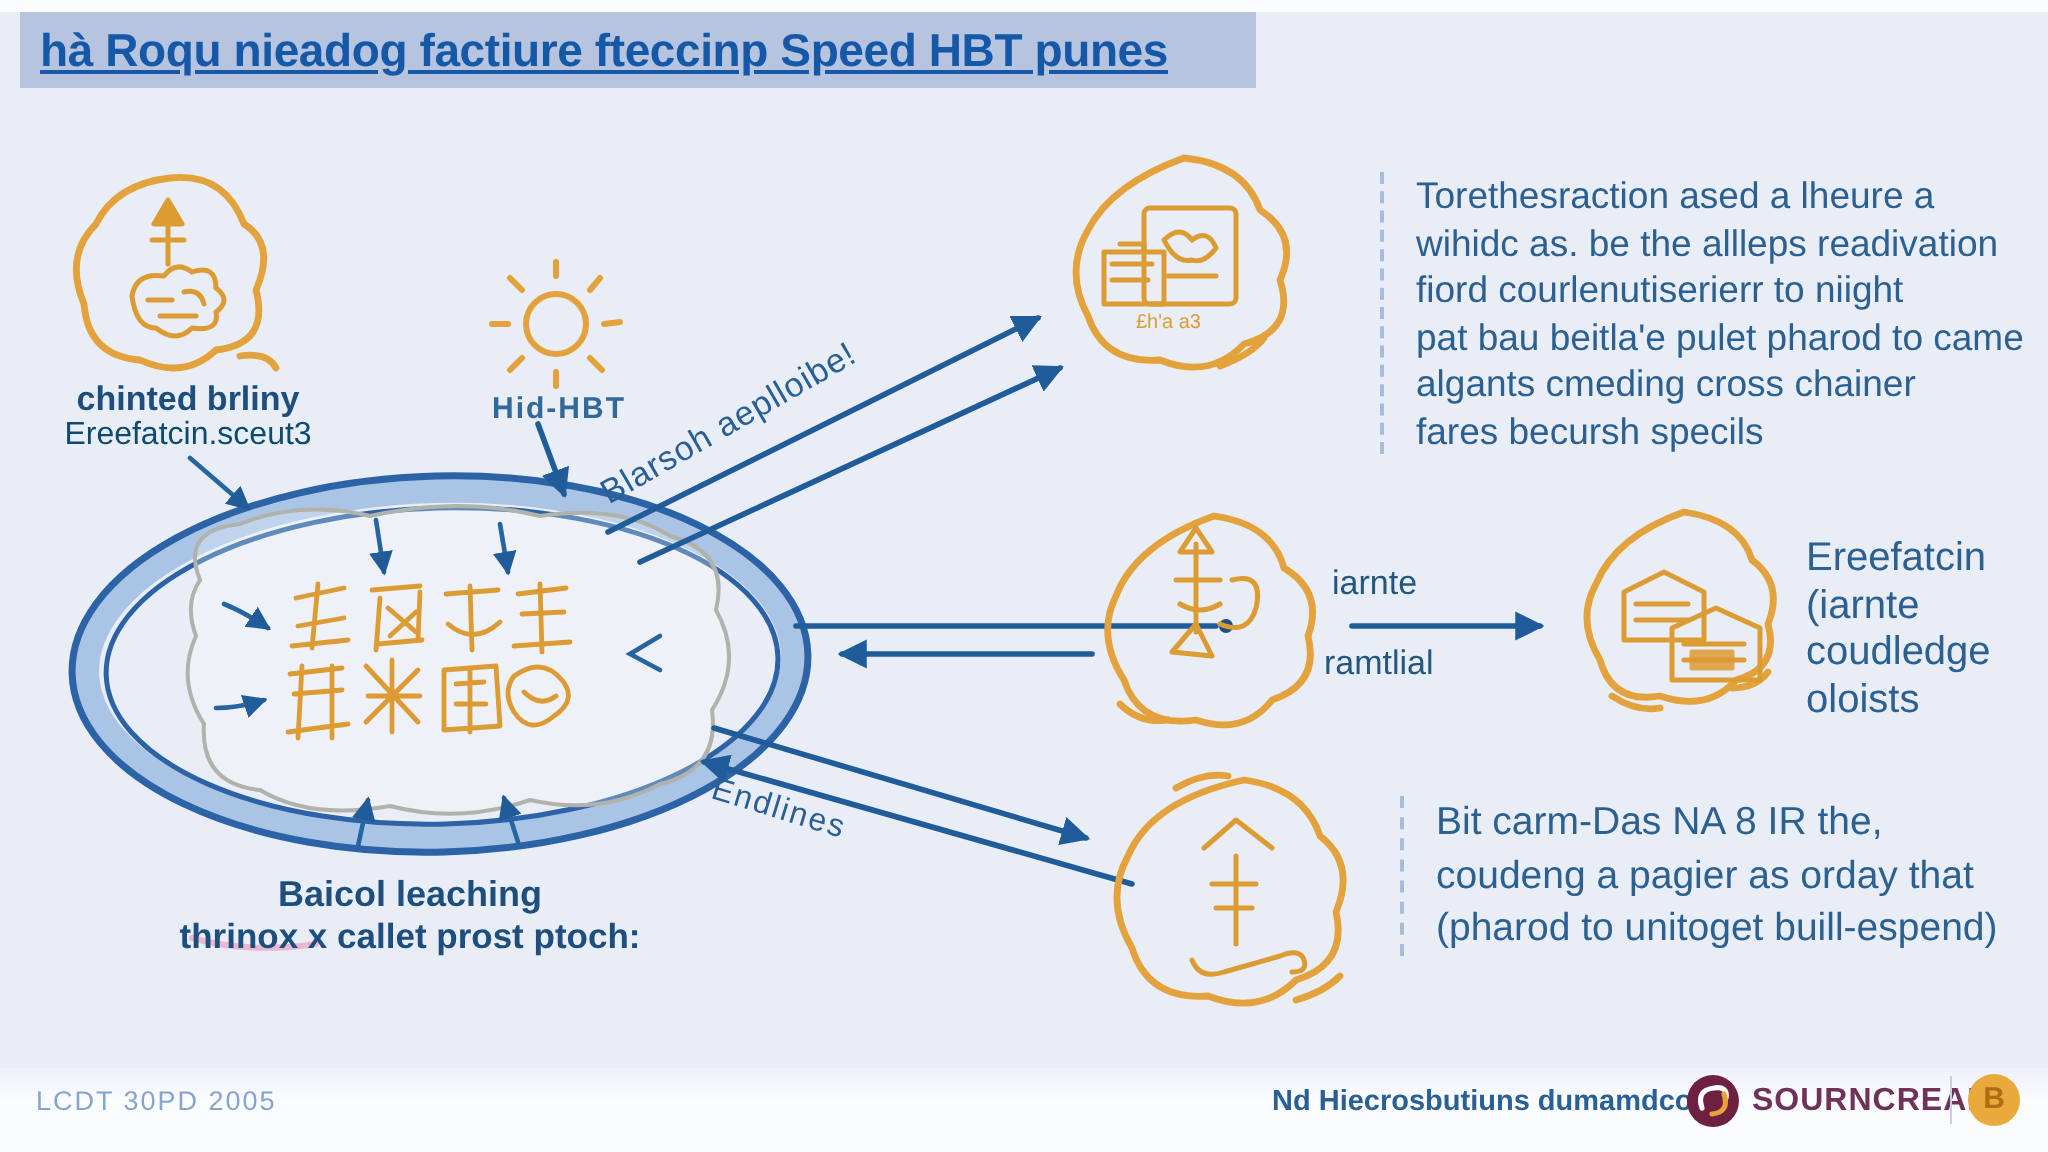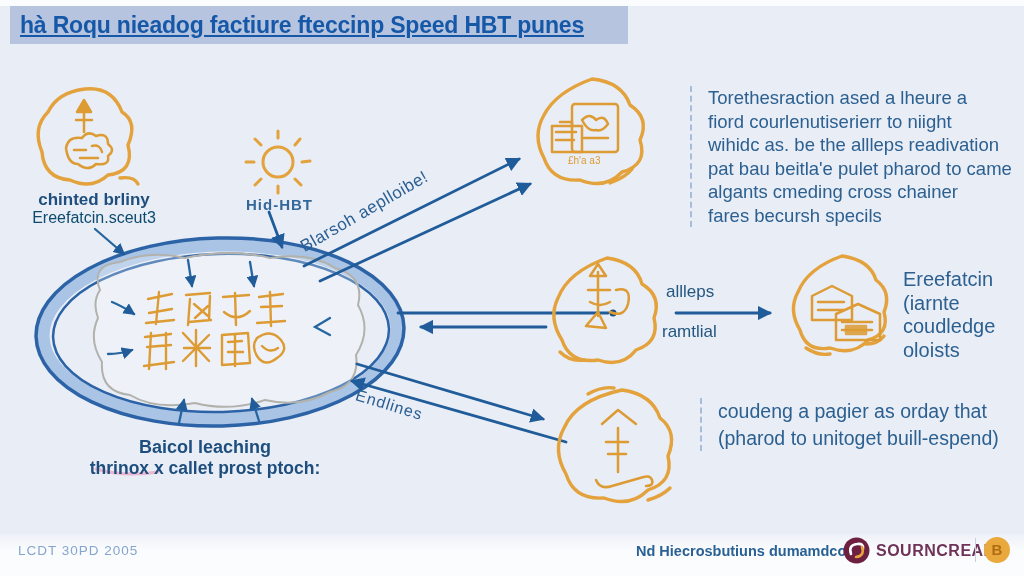--- a/index.html
+++ b/index.html
@@ -152,43 +152,44 @@
 
   <div class="abs lbl bold" style="left:18px;top:190px;width:152px;text-align:center;font-size:17px;">chinted brliny</div>
   <div class="abs lbl" style="left:10px;top:209px;width:168px;text-align:center;font-size:16px;color:#0c4a6e;">Ereefatcin.sceut3</div>
 
   <div class="abs lbl bold" style="left:246px;top:196px;font-size:15px;letter-spacing:1px;color:#33689b;">Hid-HBT</div>
 
   <div class="abs lbl rot" style="left:302px;top:238px;font-size:17px;color:#2a5f93;transform:rotate(-30deg);letter-spacing:.5px;">Blarsoh aeplloibe!</div>
 
   <div class="abs lbl rot" style="left:356px;top:386px;font-size:16px;color:#2a5f93;transform:rotate(17deg);letter-spacing:1px;">Endlines</div>
 
-  <div class="abs lbl" style="left:666px;top:282px;font-size:17px;color:#24577f;">allleps</div>
+  <div class="abs lbl" style="left:666px;top:282px;font-size:17px;color:#24577f;">iarnte</div>
   <div class="abs lbl" style="left:662px;top:322px;font-size:17px;color:#24577f;">ramtlial</div>
 
   <div class="abs lbl bold" style="left:90px;top:437px;width:230px;text-align:center;font-size:18px;">Baicol leaching</div>
   <div class="abs lbl bold" style="left:60px;top:458px;width:290px;text-align:center;font-size:17.5px;">thrinox x callet prost ptoch:</div>
 
   <div class="abs para dashedge" style="left:690px;top:86px;">
     <div>Torethesraction ased a lheure a</div>
+    <div>wihidc as. be the allleps readivation</div>
     <div>fiord courlenutiserierr to niight</div>
-    <div>wihidc as. be the allleps readivation</div>
     <div>pat bau beitla'e pulet pharod to came</div>
     <div>algants cmeding cross chainer</div>
     <div>fares becursh specils</div>
   </div>
 
   <div class="abs para" style="left:903px;top:268px;font-size:20px;line-height:23.5px;">
     <div>Ereefatcin</div>
     <div>(iarnte</div>
     <div>coudledge</div>
     <div>oloists</div>
   </div>
 
   <div class="abs para dashedge" style="left:700px;top:398px;font-size:19.5px;line-height:26.5px;">
+    <div>Bit carm-Das NA 8 IR the,</div>
     <div>coudeng a pagier as orday that</div>
     <div>(pharod to unitoget buill-espend)</div>
   </div>
 
   <div id="footer" class="abs"></div>
   <div class="abs" style="left:18px;top:543px;font-size:13.5px;color:#86a5cc;letter-spacing:1px;">LCDT 30PD 2005</div>
   <div class="abs foot-note" style="left:636px;top:543px;">Nd Hiecrosbutiuns dumamdco.</div>
   <svg class="abs" style="left:843px;top:537px;" width="27" height="27">
     <circle cx="13.5" cy="13.5" r="13" fill="#6d2040"></circle>
     <path d="M8,17 q-3,-9 6,-10 q7,-1 6,5" stroke="#ffffff" stroke-width="2.6" fill="none" stroke-linecap="round"></path>

